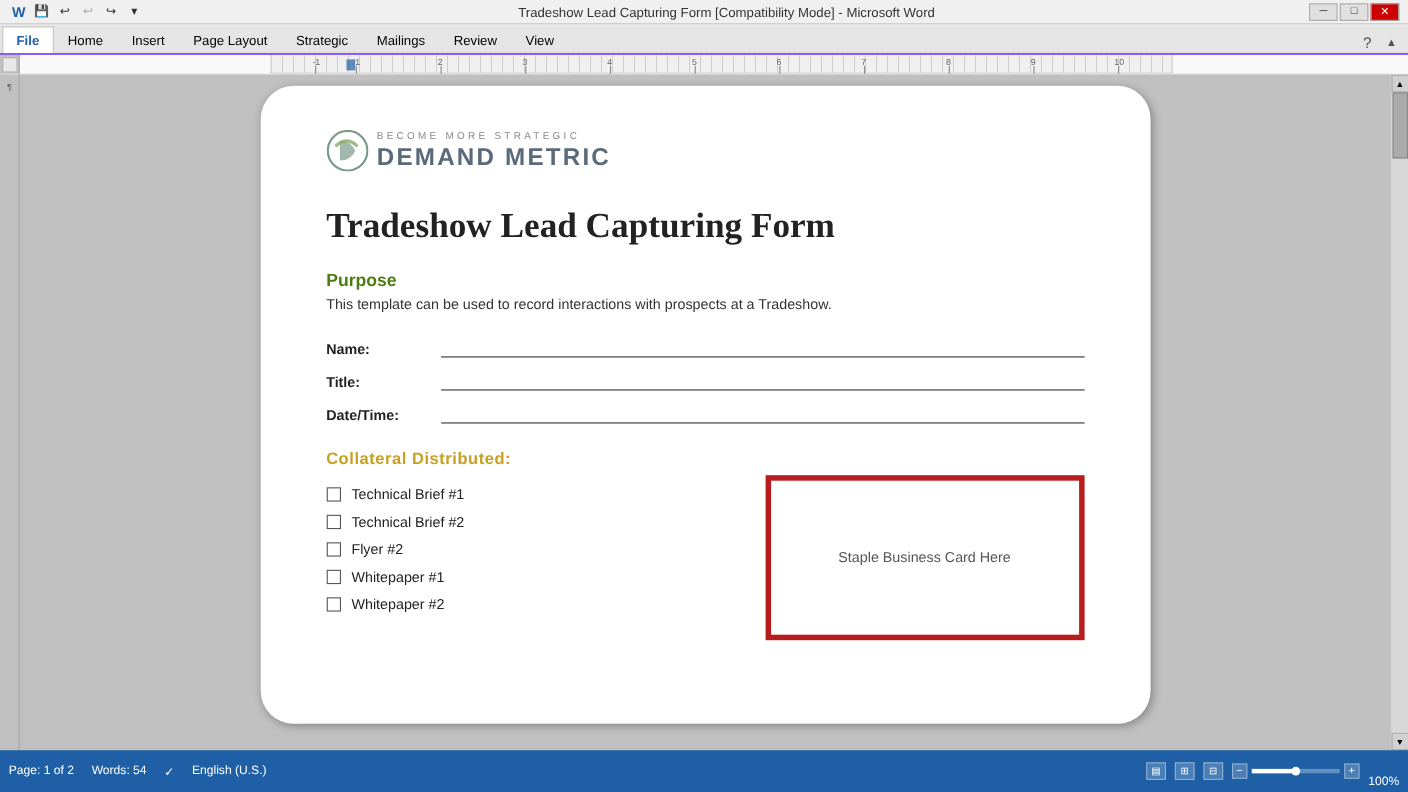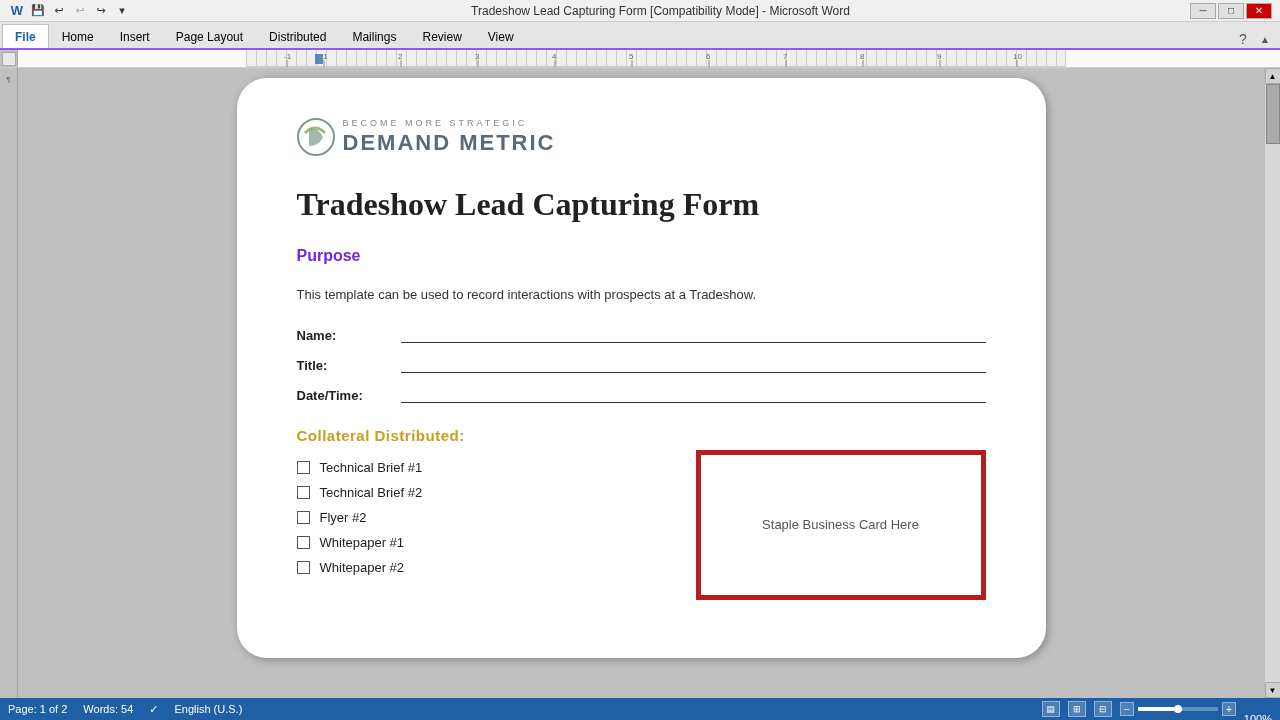--- a/index.html
+++ b/index.html
@@ -222,22 +222,22 @@
       font-weight: bold;
       color: #222;
       margin-bottom: 24px;
       font-family: 'Times New Roman', serif;
     }
 
     
     .section-heading {
       font-size: 16px;
       font-weight: bold;
-      color: #6d28d9;
-      margin-bottom: 20px;
+      color: #4d7c0f;
+      margin-bottom: 2px;
     }
 
     
     .purpose-text {
       font-size: 13px;
       color: #333;
       margin-bottom: 20px;
       line-height: 1.5;
     }
 
@@ -344,21 +344,21 @@
       height: 60px;
       background: #aaa;
       border: 1px solid #888;
       position: absolute;
       top: 0;
       left: 1px;
     }
 
     
     .status-bar {
-      height: 22px;
+      height: 38px;
       background: #1f5fa6;
       display: flex;
       align-items: center;
       padding: 0 8px;
       gap: 16px;
       font-size: 11px;
       color: #fff;
     }
     .status-bar-right {
       margin-left: auto;
@@ -417,21 +417,21 @@
     <div class="title-btn" style="background:#c00; color:#fff;">✕</div>
   </div>
 </div>
 
 <div class="ribbon">
   <div class="ribbon-tabs">
     <div class="ribbon-tab active">File</div>
     <div class="ribbon-tab">Home</div>
     <div class="ribbon-tab">Insert</div>
     <div class="ribbon-tab">Page Layout</div>
-    <div class="ribbon-tab">Distributed</div>
+    <div class="ribbon-tab">Strategic</div>
     <div class="ribbon-tab">Mailings</div>
     <div class="ribbon-tab">Review</div>
     <div class="ribbon-tab">View</div>
     <div style="margin-left:auto; display:flex; align-items:center; padding-right:4px; gap:4px;">
       <div class="qa-icon" style="font-size:14px; color:#555;">?</div>
       <div class="qa-icon" style="font-size:10px; color:#555;">▲</div>
     </div>
   </div>
 </div>
 

